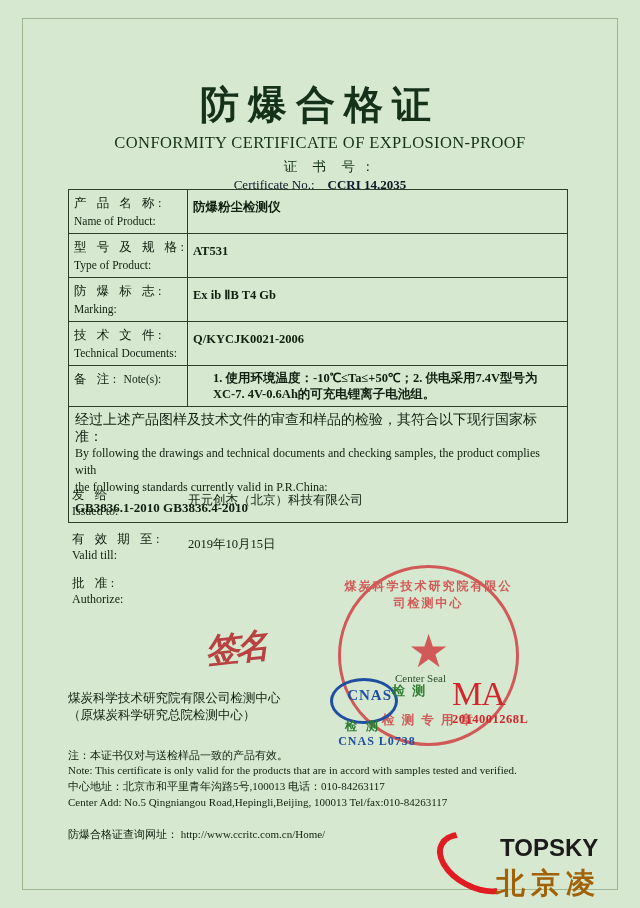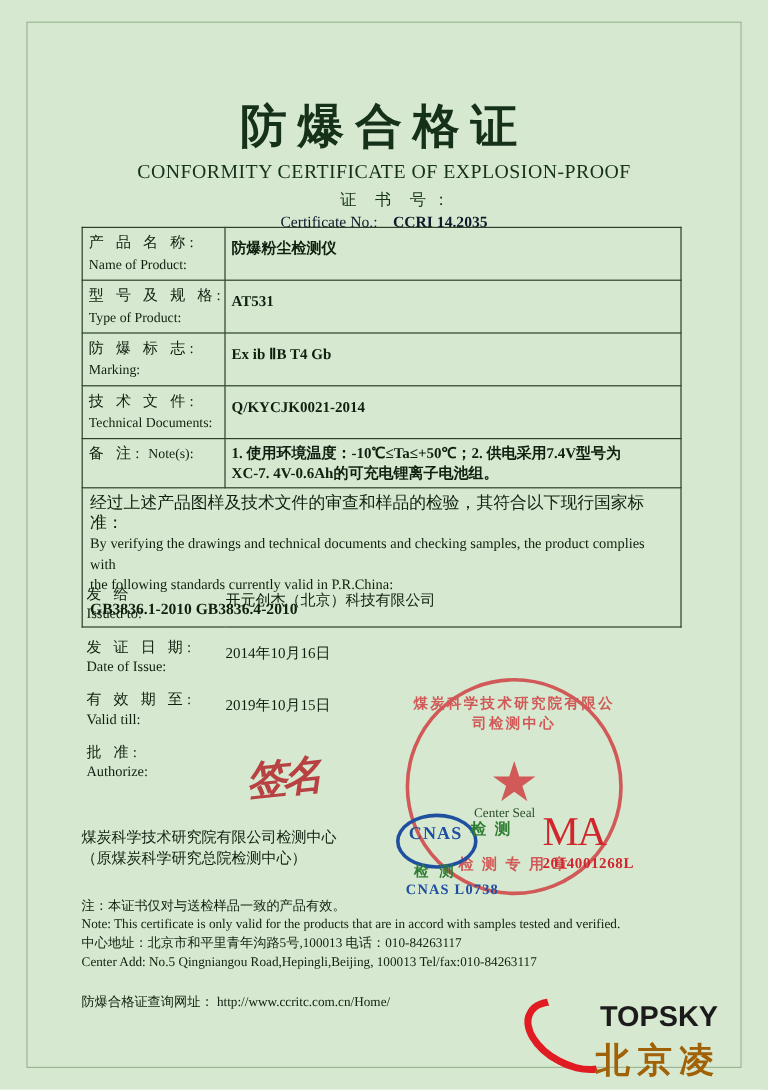--- a/index.html
+++ b/index.html
@@ -65,21 +65,21 @@
     border:1px solid #2c3f2b;
     vertical-align:top;
     padding:3px 5px 4px 5px;
     color:#102010;
   }
   td.lab{width:108px;margin-left:41px;}
   .lab .cn{font-size:12.5px;letter-spacing:3.5px;line-height:15px;white-space:nowrap;}
   .lab .en{font-size:11.5px;line-height:15px;white-space:nowrap;}
   .val{font-size:12.5px;font-weight:bold;line-height:16px;padding-top:9px !important;}
   .val.two{padding-top:4px !important;}
-  .val .l1{display:block;}
+  .val .l1{display:block;margin-left:20px;}
   .statement{
     font-size:12px;line-height:17px;padding:4px 6px 6px 6px !important;
   }
   .statement .s-cn{font-size:14px;}
   .statement .s-en{font-size:12px;}
   .statement .s-std{font-weight:bold;font-size:13px;display:block;margin-top:3px;}
 
   .lower{
     position:absolute;left:68px;top:487px;width:500px;
     color:#102010;
@@ -154,21 +154,21 @@
   
   .cnas{
     position:absolute;left:330px;top:678px;
     width:100px;height:56px;color:#1f4fa0;
   }
   .cnas .ring{
     position:absolute;left:0;top:0;width:62px;height:40px;
     border:3px solid #1f4fa0;border-radius:50%;
   }
   .cnas .txt{
-    position:absolute;left:4px;top:9px;width:58px;text-align:center;
+    position:absolute;left:4px;top:9px;width:58px;text-align:right;
     font-size:15px;font-weight:bold;letter-spacing:1px;color:#1f4fa0;
   }
   .cnas .sub{
     position:absolute;left:0px;top:40px;width:66px;text-align:center;
     font-size:12px;font-weight:bold;color:#2f7d32;letter-spacing:3px;
   }
   .cnas .code{
     position:absolute;left:-8px;top:56px;width:110px;text-align:center;
     font-size:12px;font-weight:bold;color:#1f4fa0;letter-spacing:1px;
   }
@@ -248,57 +248,50 @@
         <span class="cn">防 爆 标 志:</span>
         <span class="en">Marking:</span>
       </td>
       <td class="val">Ex ib ⅡB T4 Gb</td>
     </tr>
     <tr>
       <td class="lab">
         <span class="cn">技 术 文 件:</span>
         <span class="en">Technical Documents:</span>
       </td>
-      <td class="val">Q/KYCJK0021-2014</td>
+      <td class="val">Q/KYCJK0021-2006</td>
     </tr>
     <tr>
       <td class="lab">
         <span class="cn">备          注:</span>
         <span class="en">Note(s):</span>
       </td>
       <td class="val two">
         <span class="l1">1. 使用环境温度：-10℃≤Ta≤+50℃；2. 供电采用7.4V型号为</span>
         <span class="l1">XC-7. 4V-0.6Ah的可充电锂离子电池组。</span>
       </td>
     </tr>
     <tr>
       <td class="statement" colspan="2">
         <div class="s-cn">经过上述产品图样及技术文件的审查和样品的检验，其符合以下现行国家标准：</div>
-        <div class="s-en">By verifying the drawings and technical documents and checking samples, the product complies with</div>
+        <div class="s-en">By following the drawings and technical documents and checking samples, the product complies with</div>
         <div class="s-en">the following standards currently valid in P.R.China:</div>
         <span class="s-std">GB3836.1-2010   GB3836.4-2010</span>
       </td>
     </tr>
   </tbody>
     </table>
 
   <div class="lower">
     <div class="lrow">
       <div class="lab2">
         <div class="cn">发          给</div>
         <div class="en">Issued to:</div>
       </div>
       <div class="val2">开元创杰（北京）科技有限公司</div>
-    </div>
-    <div class="lrow">
-      <div class="lab2">
-        <div class="cn">发 证 日 期:</div>
-        <div class="en">Date of Issue:</div>
-      </div>
-      <div class="val2">2014年10月16日</div>
     </div>
     <div class="lrow">
       <div class="lab2">
         <div class="cn">有 效 期 至:</div>
         <div class="en">Valid till:</div>
       </div>
       <div class="val2">2019年10月15日</div>
     </div>
     <div class="lrow">
       <div class="lab2">

